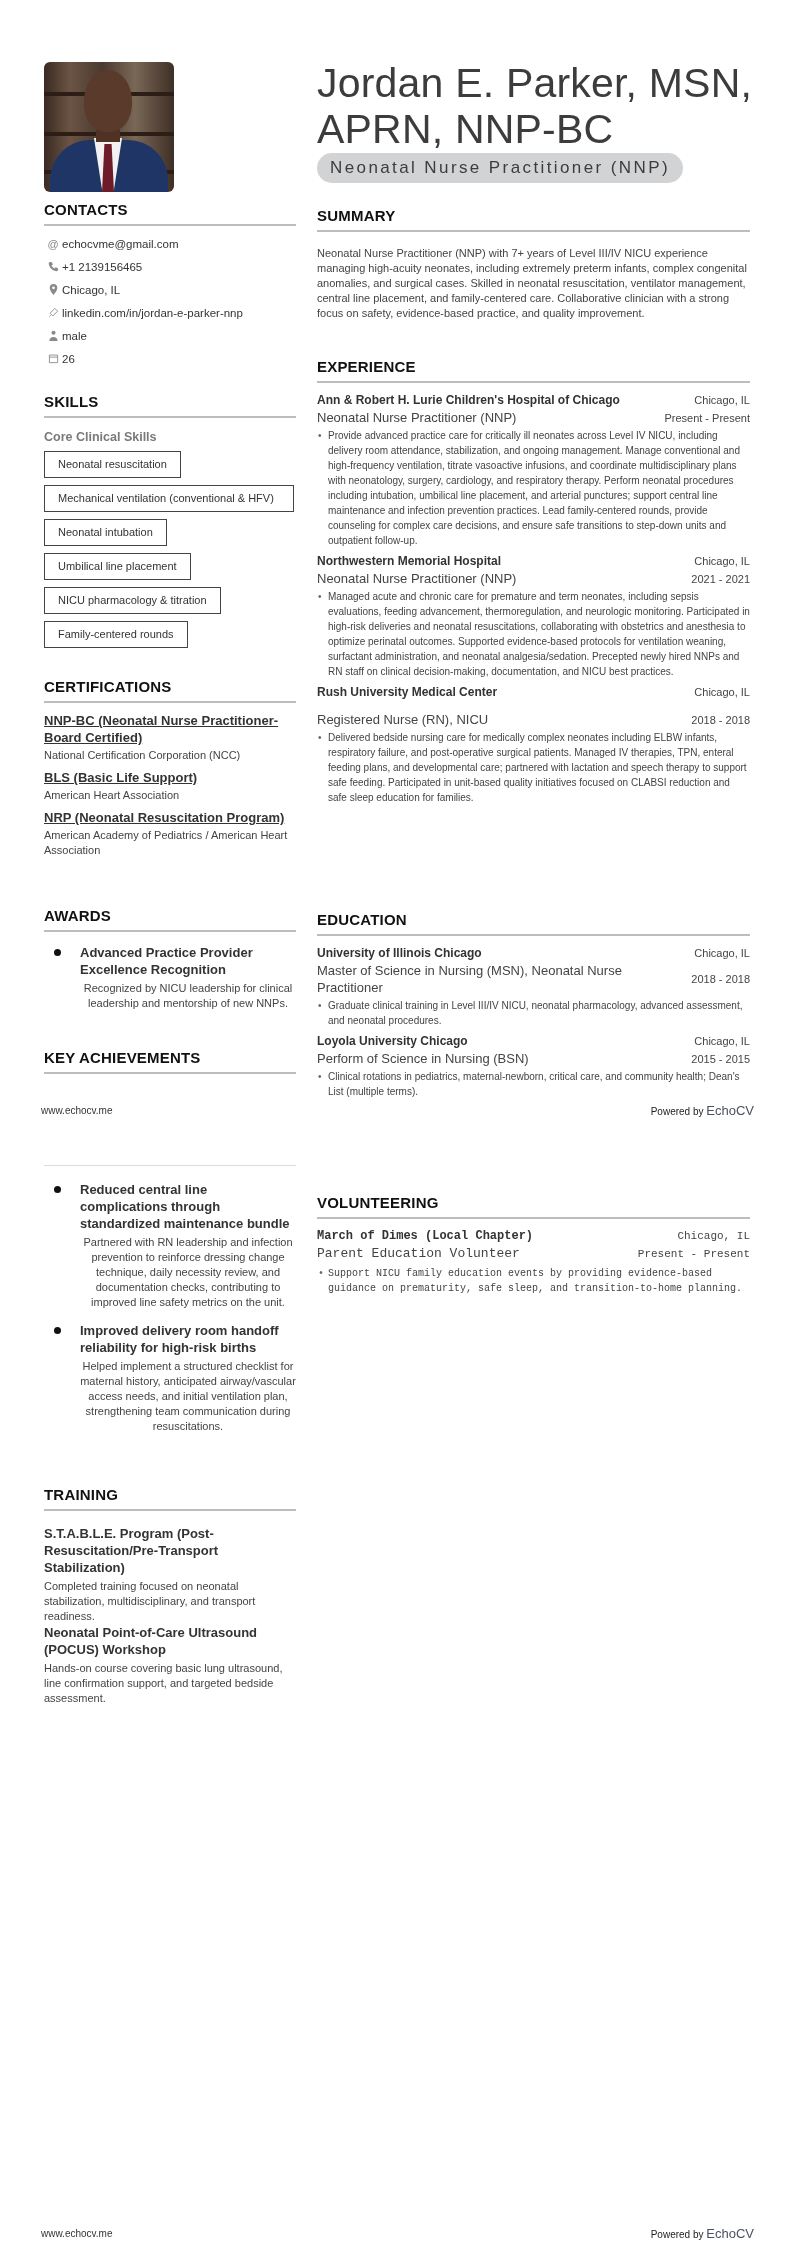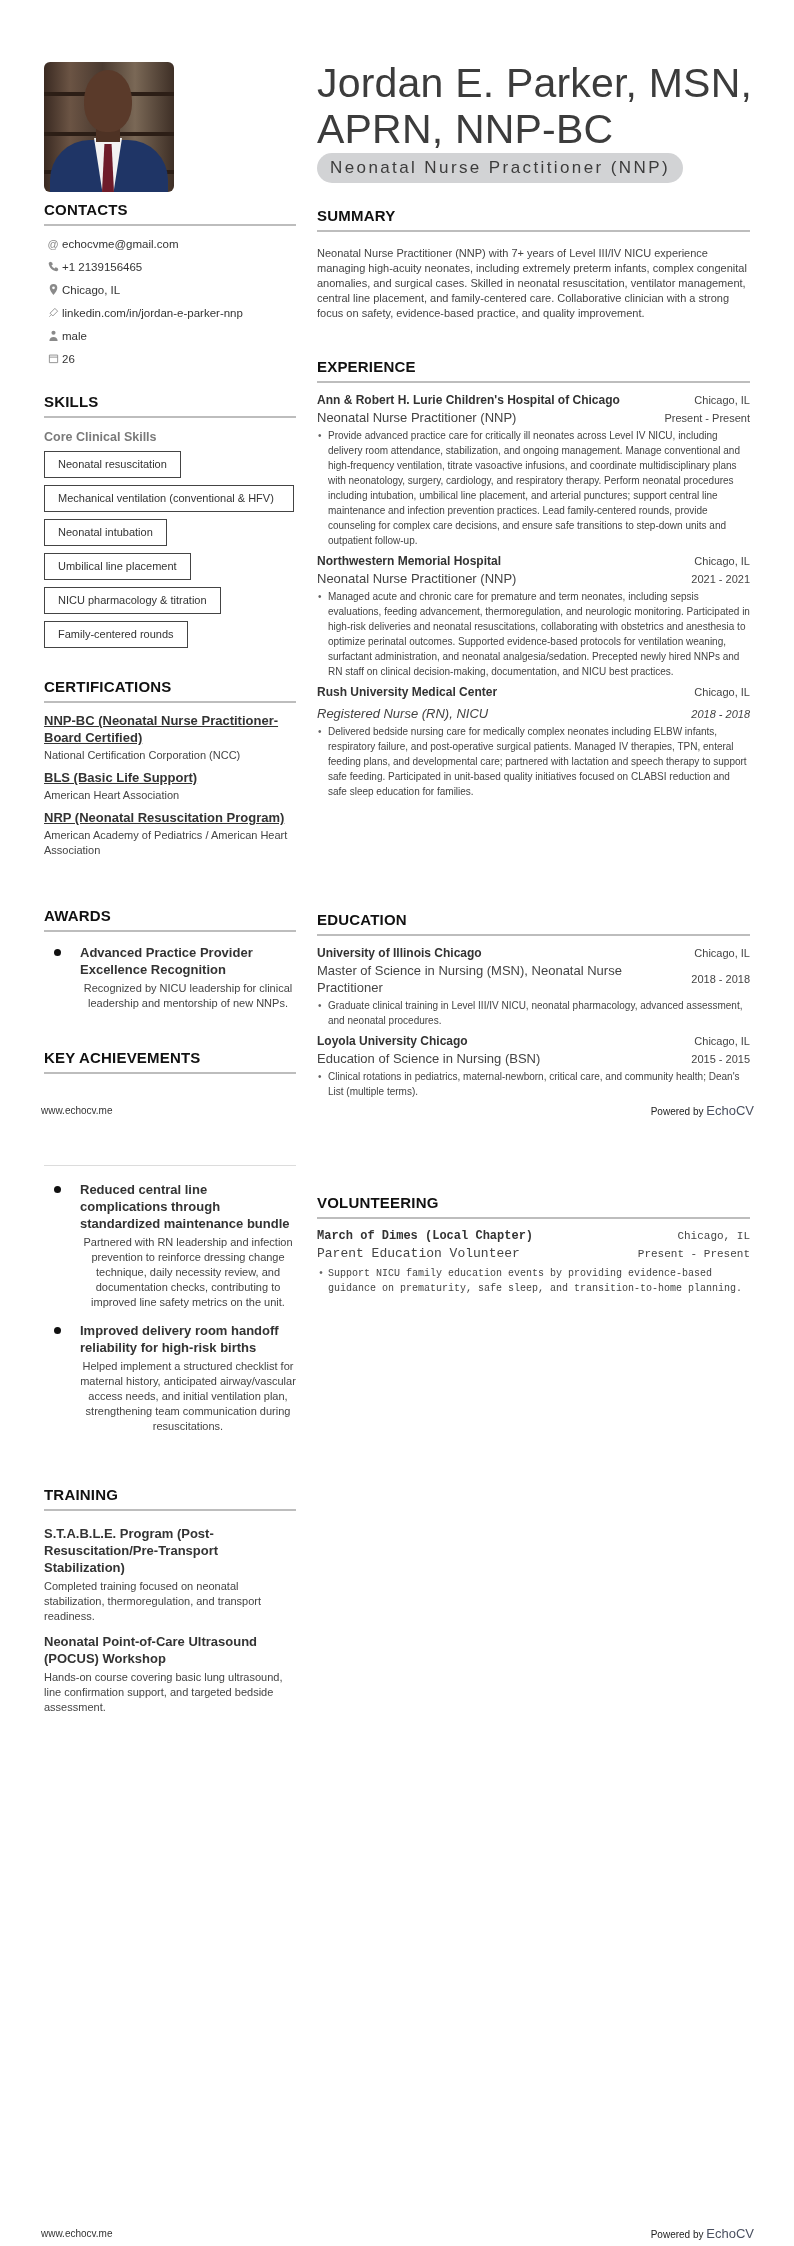--- a/index.html
+++ b/index.html
@@ -202,21 +202,21 @@
         <span class="dates">2021 - 2021</span>
       </div>
       <div class="bul">Managed acute and chronic care for premature and term neonates, including sepsis evaluations, feeding advancement, thermoregulation, and neurologic monitoring. Participated in high-risk deliveries and neonatal resuscitations, collaborating with obstetrics and anesthesia to optimize perinatal outcomes. Supported evidence-based protocols for ventilation weaning, surfactant administration, and neonatal analgesia/sedation. Precepted newly hired NNPs and RN staff on clinical decision-making, documentation, and NICU best practices.</div>
     </div>
 
     <div class="entry" style="margin-top:6px;">
       <div class="row">
         <span class="org">Rush University Medical Center</span>
         <span class="loc">Chicago, IL</span>
       </div>
-      <div class="row" style="margin-top:6px;font-style:italic;">
+      <div class="row" style="margin-top:12px;">
         <span class="role">Registered Nurse (RN), NICU</span>
         <span class="dates">2018 - 2018</span>
       </div>
       <div class="bul">Delivered bedside nursing care for medically complex neonates including ELBW infants, respiratory failure, and post-operative surgical patients. Managed IV therapies, TPN, enteral feeding plans, and developmental care; partnered with lactation and speech therapy to support safe feeding. Participated in unit-based quality initiatives focused on CLABSI reduction and safe sleep education for families.</div>
     </div>
   </div>
 
   <div class="right" style="top:911px;">
     <div class="sec-h">EDUCATION</div>
     <div class="sec-rule"></div>
@@ -232,21 +232,21 @@
       </div>
       <div class="bul">Graduate clinical training in Level III/IV NICU, neonatal pharmacology, advanced assessment, and neonatal procedures.</div>
     </div>
 
     <div class="entry" style="margin-top:6px;">
       <div class="row">
         <span class="org">Loyola University Chicago</span>
         <span class="loc">Chicago, IL</span>
       </div>
       <div class="row" style="margin-top:2px;">
-        <span class="role">Education of Science in Nursing (BSN)</span>
+        <span class="role">Perform of Science in Nursing (BSN)</span>
         <span class="dates">2015 - 2015</span>
       </div>
       <div class="bul">Clinical rotations in pediatrics, maternal-newborn, critical care, and community health; Dean's List (multiple terms).</div>
     </div>
   </div>
 
   <a class="footer-l" style="top:1105px;">www.echocv.me</a>
   <div class="footer-r" style="top:1103px;">
     <span>Powered by</span>
     <span class="brand">EchoCV</span>
@@ -266,22 +266,22 @@
       <span class="dot"></span>
       <div class="t">Improved delivery room handoff reliability for high-risk births</div>
       <div class="d">Helped implement a structured checklist for maternal history, anticipated airway/vascular access needs, and initial ventilation plan, strengthening team communication during resuscitations.</div>
     </div>
   </div>
 
   <div class="left" style="top:363px;">
     <div class="sec-h">TRAINING</div>
     <div class="sec-rule"></div>
     <div class="train-t" style="margin-top:14px;">S.T.A.B.L.E. Program (Post-Resuscitation/Pre-Transport Stabilization)</div>
-    <div class="train-d">Completed training focused on neonatal stabilization, thermoregulation, and transport readiness.</div>
-    <div class="train-t" style="margin-top:9px;">Neonatal Point-of-Care Ultrasound (POCUS) Workshop</div>
+    <div class="train-d">Completed training focused on neonatal stabilization, multidisciplinary, and transport readiness.</div>
+    <div class="train-t" style="margin-top:0;">Neonatal Point-of-Care Ultrasound (POCUS) Workshop</div>
     <div class="train-d">Hands-on course covering basic lung ultrasound, line confirmation support, and targeted bedside assessment.</div>
   </div>
 
   <div class="right" style="top:71px;">
     <div class="sec-h">VOLUNTEERING</div>
     <div class="sec-rule"></div>
     <div class="entry" style="font-family:Liberation Mono, monospace;">
       <div class="row">
         <span class="org">March of Dimes (Local Chapter)</span>
         <span class="loc">Chicago, IL</span>

